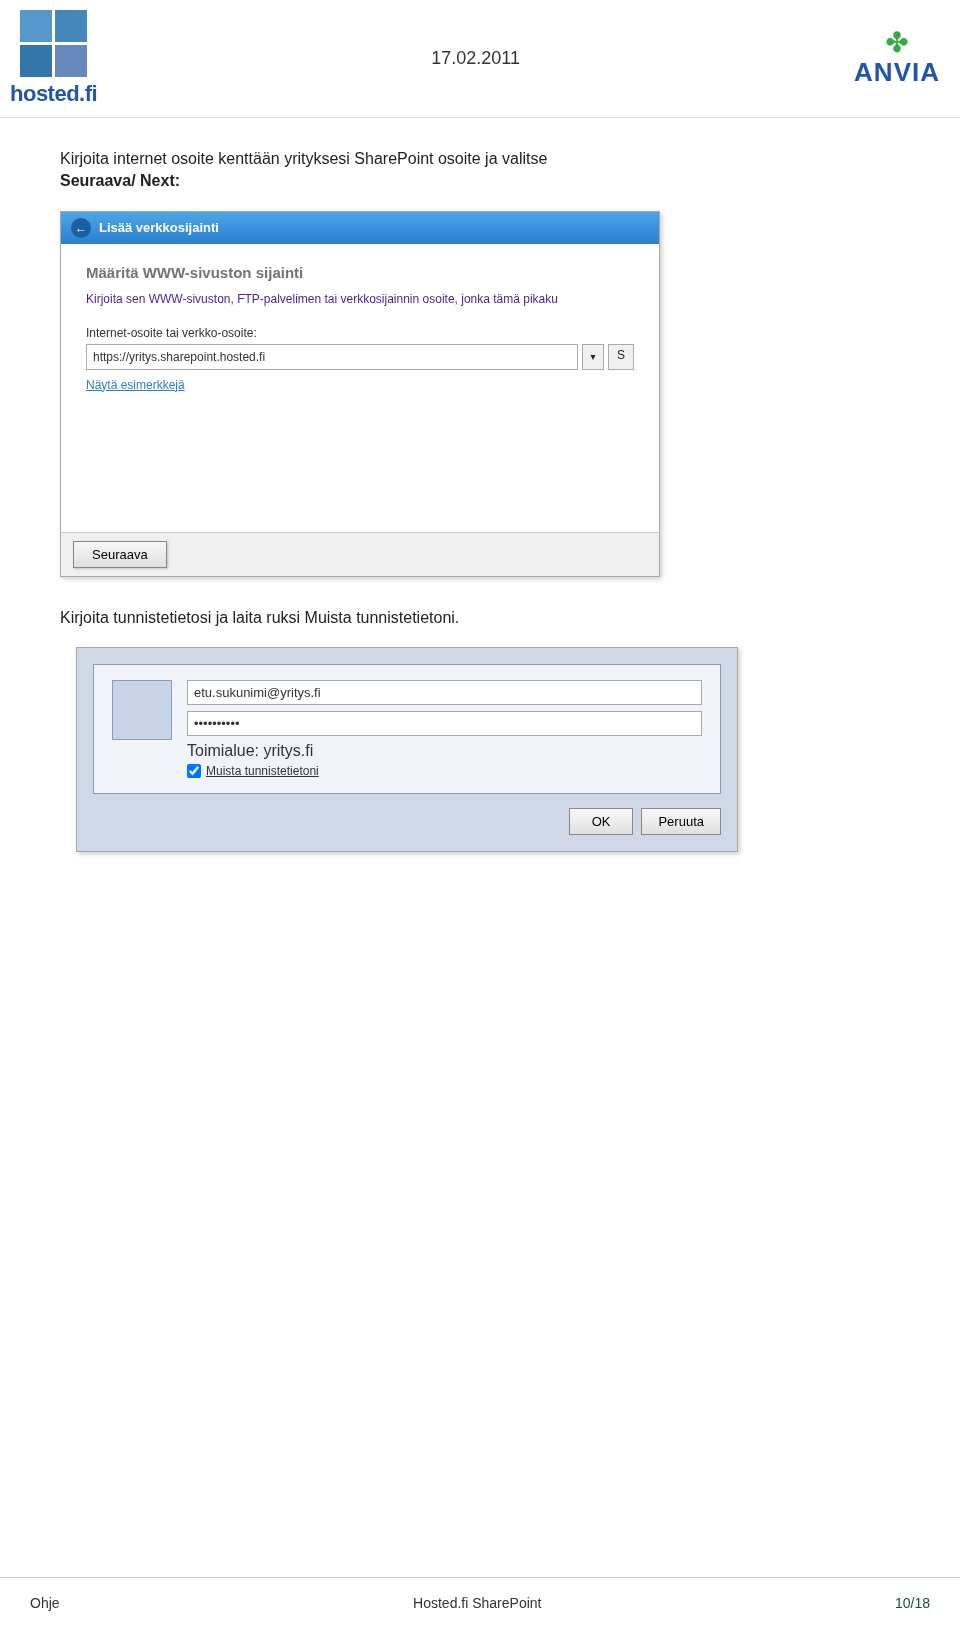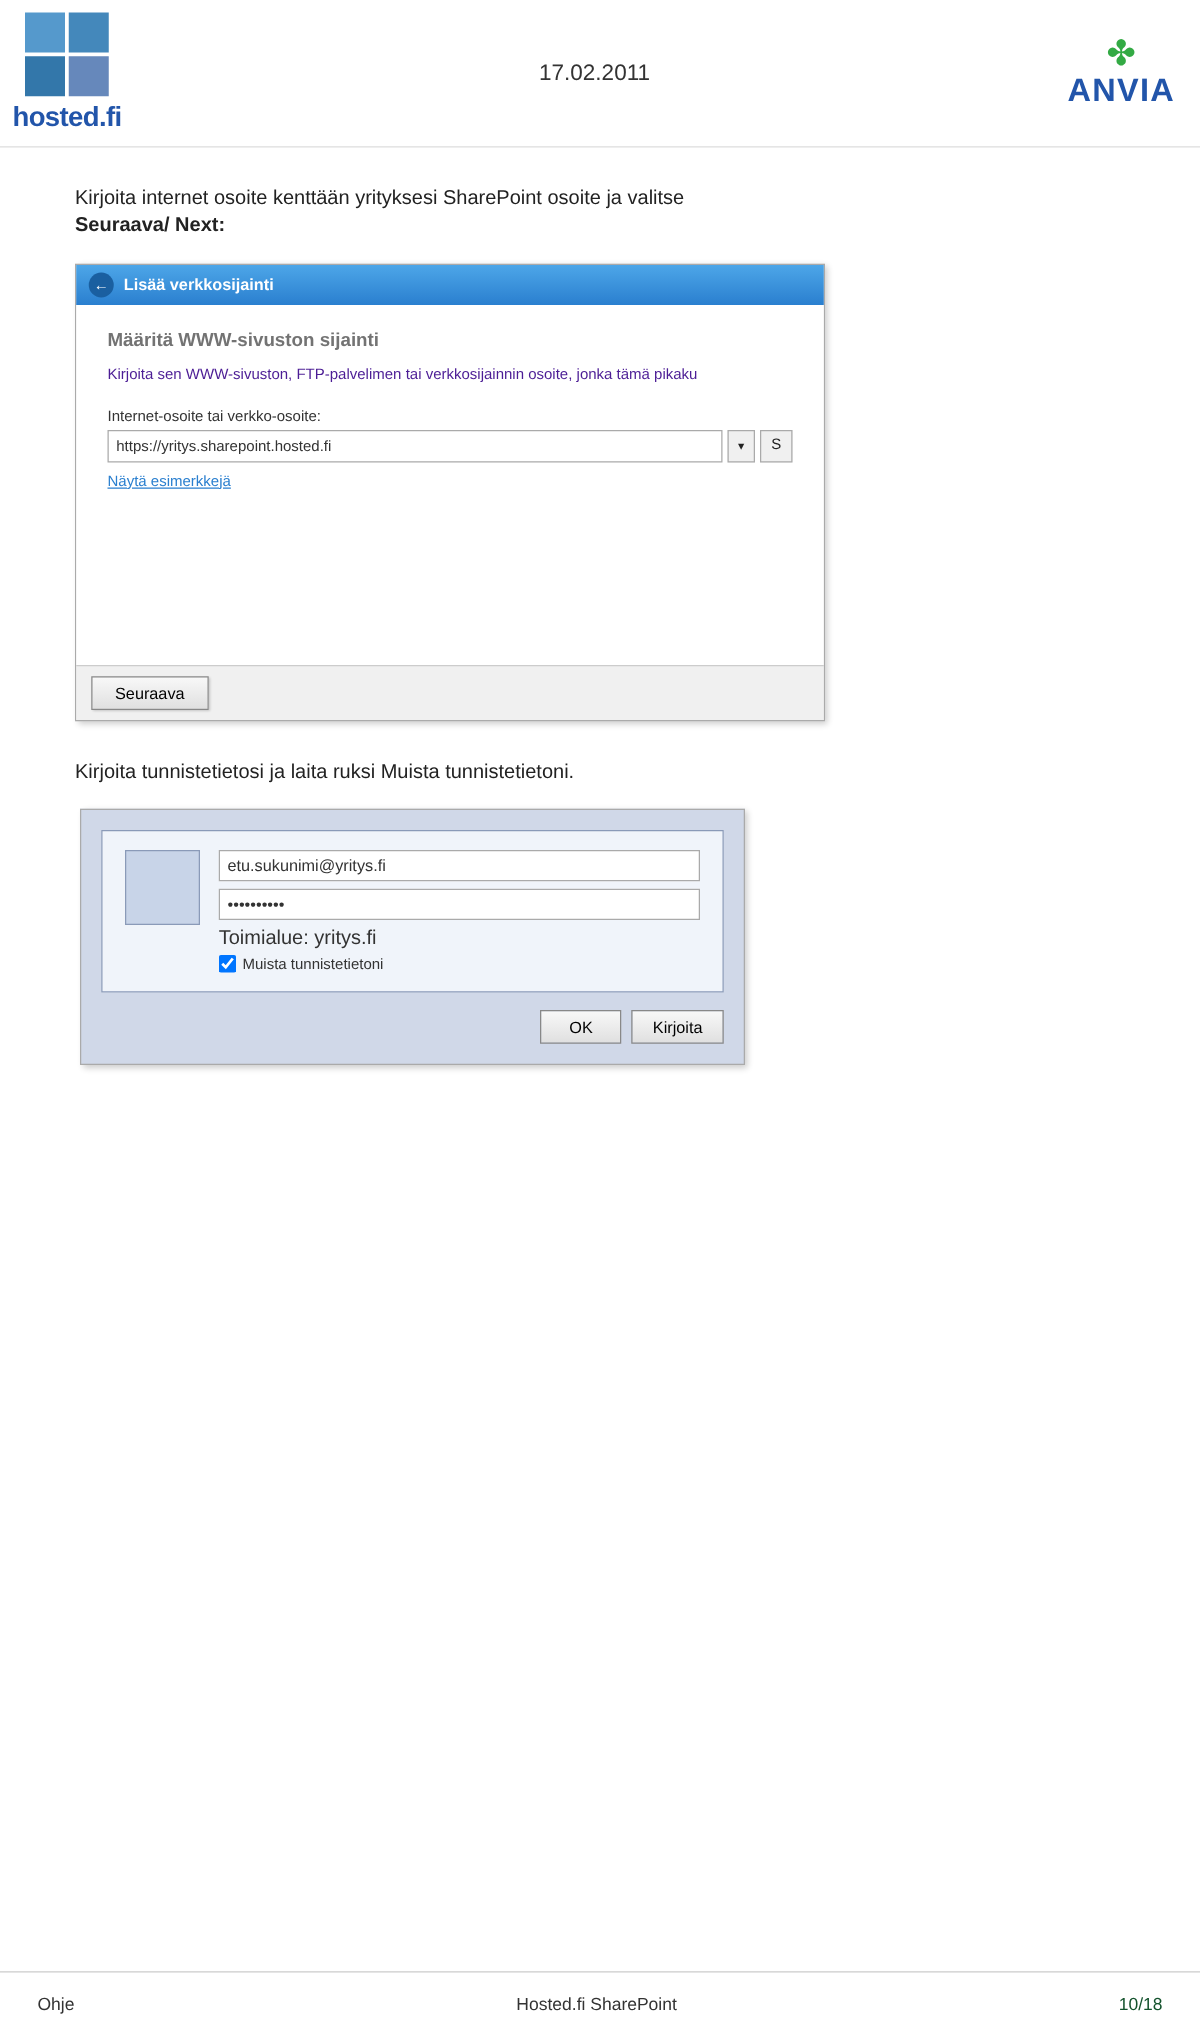--- a/index.html
+++ b/index.html
@@ -151,23 +151,23 @@
       padding: 5px 18px;
       font-size: 13px;
       cursor: pointer;
       box-shadow: 1px 1px 2px rgba(0,0,0,0.2);
     }
 
     
     .screenshot-box2 {
       border: 1px solid #aaa;
       background: #d0d8e8;
-      margin: 18px 0 30px 4px;
+      margin: 18px 0 30px 16px;
       padding: 16px;
-      width: 532px;
+      width: 662px;
       box-shadow: 2px 2px 5px rgba(0,0,0,0.2);
     }
     .cred-dialog {
       background: #f0f4fa;
       border: 1px solid #8a9ab8;
       padding: 15px 18px 15px 18px;
       display: flex;
       gap: 15px;
       align-items: flex-start;
     }
@@ -194,20 +194,21 @@
       font-size: 16px;
       color: #333;
       margin-bottom: 4px;
     }
     .cred-remember {
       display: flex;
       align-items: flex-end;
       gap: 5px;
       font-size: 12px;
       color: #333;
+      text-decoration: underline;
     }
     .cred-remember input[type=checkbox] {
       width: 14px;
       height: 14px;
     }
     .cred-footer {
       display: flex;
       justify-content: flex-end;
       gap: 8px;
       margin-top: 14px;
@@ -366,21 +367,21 @@
         <input class="cred-input" type="password" value="••••••••••" style="">
         <div class="cred-domain">Toimialue: yritys.fi</div>
         <div class="cred-remember">
           <input type="checkbox" checked="" style="">
           <span>Muista tunnistetietoni</span>
         </div>
       </div>
     </div>
     <div class="cred-footer">
       <button class="btn-ok">OK</button>
-      <button class="btn-peruuta">Kirjoita</button>
+      <button class="btn-peruuta">Peruuta</button>
     </div>
   </div>
 
 </div>
 
 <div class="page-footer">
   <div class="footer-left">Ohje</div>
   <div class="footer-center">Hosted.fi SharePoint</div>
   <div class="footer-right">10/18</div>
 </div>

